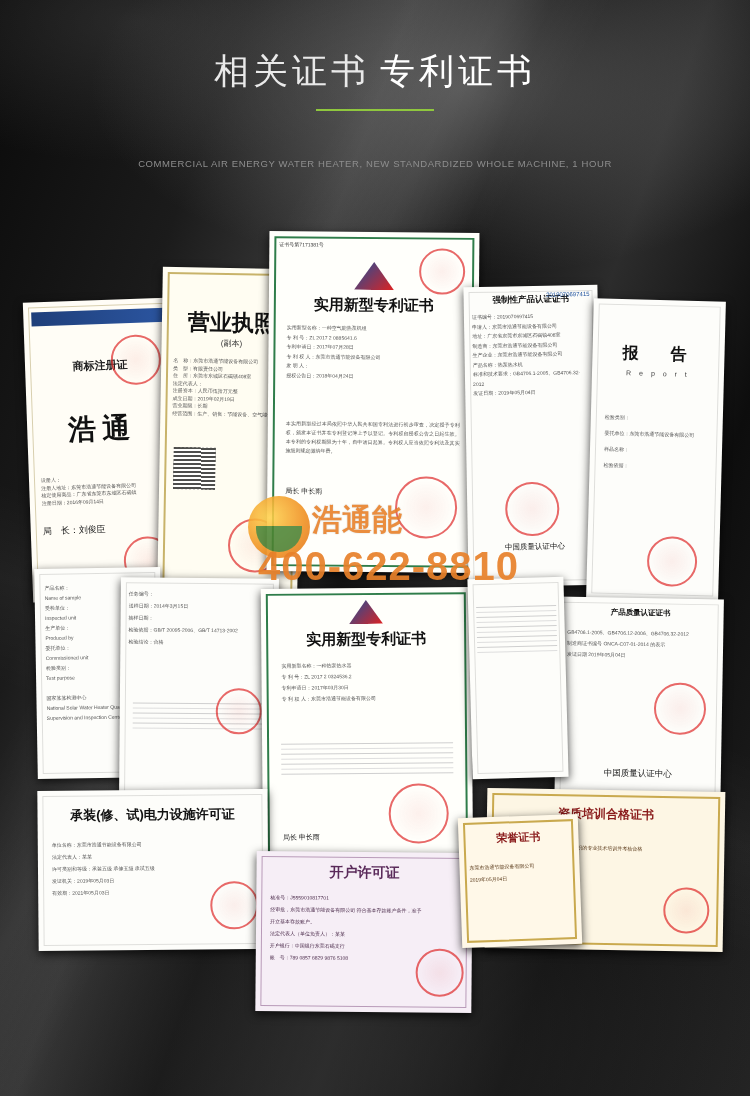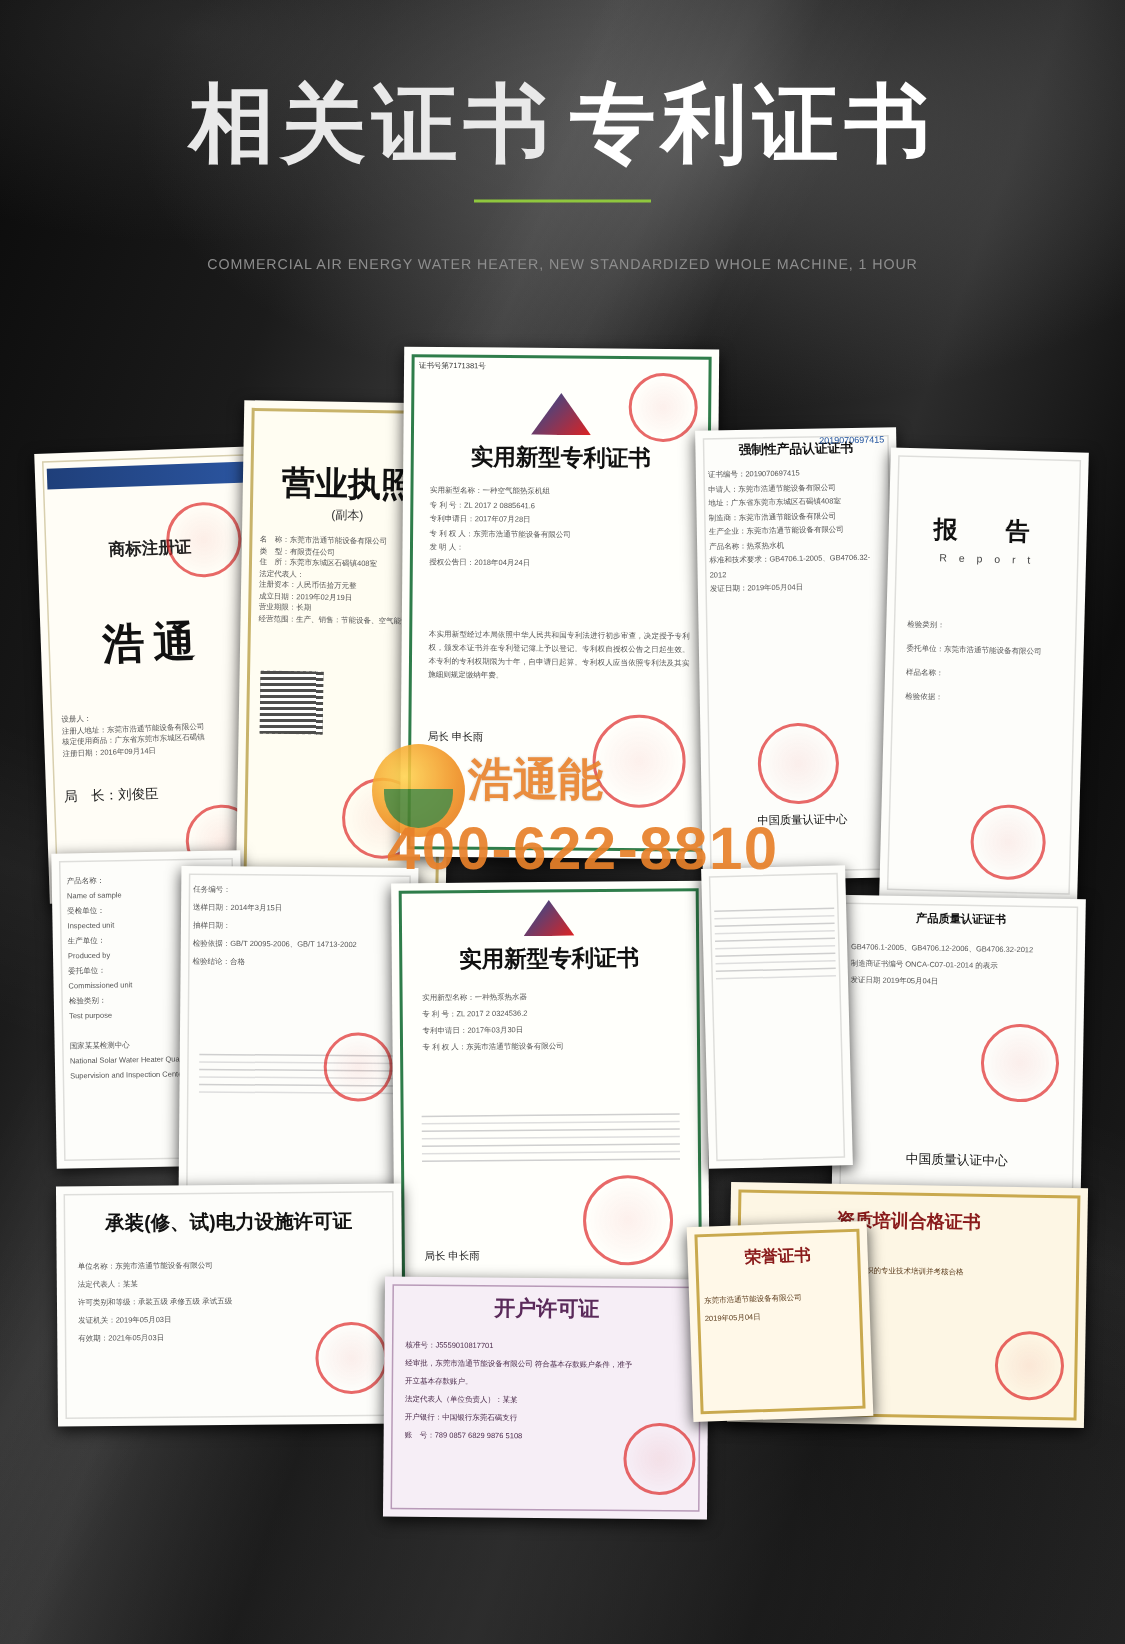--- a/index.html
+++ b/index.html
@@ -9,25 +9,25 @@
           radial-gradient(ellipse 520px 260px at 62% 8%, rgba(120,120,120,.55), rgba(0,0,0,0) 72%),
           radial-gradient(ellipse 420px 200px at 18% 2%, rgba(70,70,70,.45), rgba(0,0,0,0) 70%),
           radial-gradient(ellipse 700px 420px at 50% 96%, rgba(45,45,45,.6), rgba(0,0,0,0) 75%),
           linear-gradient(110deg,#0a0a0a 0%,#1b1b1b 22%,#3a3a3a 36%,#131313 48%,#2c2c2c 62%,#0d0d0d 78%,#222 100%);
   }
   
   .sheen{position:absolute;inset:0;pointer-events:none;
     background:linear-gradient(118deg,rgba(255,255,255,0) 30%,rgba(255,255,255,.06) 38%,rgba(255,255,255,0) 46%),
                linear-gradient(200deg,rgba(255,255,255,0) 55%,rgba(255,255,255,.04) 62%,rgba(255,255,255,0) 70%);}
   .header{position:absolute;top:52px;left:0;width:750px;text-align:center;}
-  .title{font-size:57px;letter-spacing:4px;font-weight:bold;line-height:1.1;}
+  .title{font-size:35px;letter-spacing:4px;font-weight:normal;line-height:1.1;}
   .title .t1{color:#e9e9e9;}
   .title .t2{color:#ffffff;margin-left:10px;}
   .rule{width:118px;height:2px;background:#8fc73e;margin:18px auto 0 auto;}
-  .sub{margin-top:33px;color:#8e8e8e;font-size:9.5px;letter-spacing:.6px;line-height:1.9;}
+  .sub{margin-top:44px;color:#8e8e8e;font-size:9.5px;letter-spacing:.6px;line-height:1.9;}
   .collage{position:absolute;left:0;top:228px;width:750px;height:790px;}
   .cert{position:absolute;background:#fdfdfa;box-shadow:0 3px 10px rgba(0,0,0,.75);overflow:hidden;}
   .cert .inner{position:absolute;inset:5px;border:1px solid rgba(0,0,0,.12);}
   .lines{position:absolute;left:8%;right:8%;top:32%;}
   .lines i{display:block;height:1px;background:#cfcfcf;margin:4px 0;}
   .lines i:nth-child(2n){background:#dedede;}
   .tiny{font-size:5px;line-height:1.5;color:#555;}
   .stamp{position:absolute;width:54px;height:54px;border:2.5px solid #d22;border-radius:50%;opacity:.68;
          background:radial-gradient(circle, rgba(220,30,30,.10), rgba(220,30,30,0) 70%);}
   .watermark{position:absolute;left:248px;top:268px;width:300px;height:130px;}

